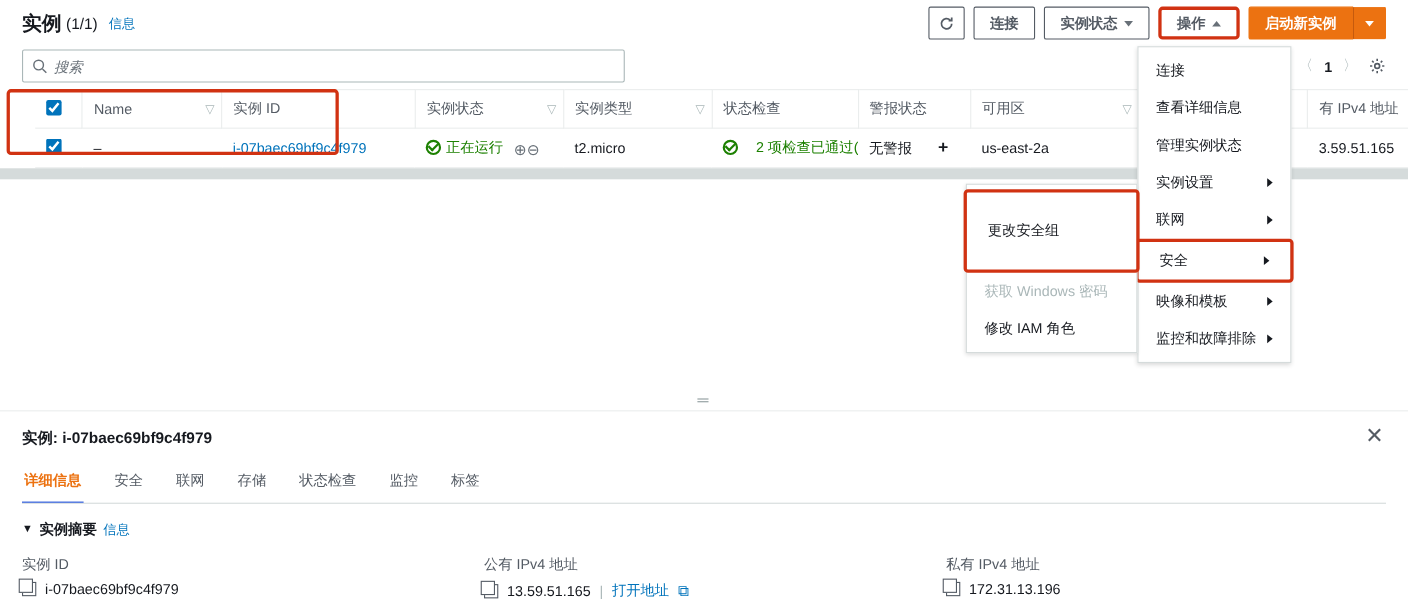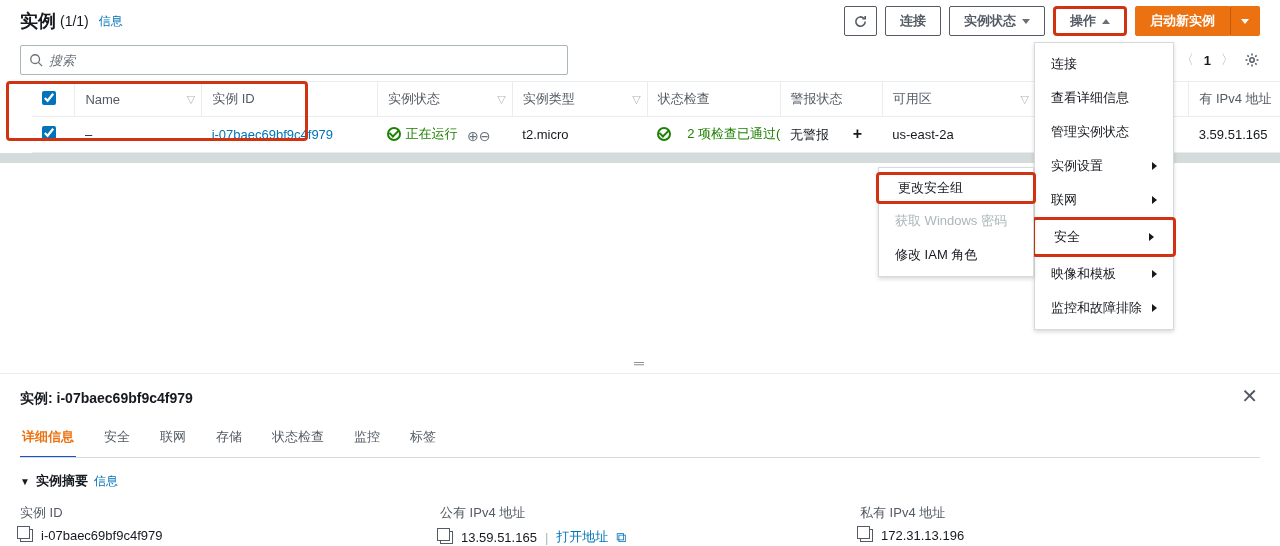--- a/index.html
+++ b/index.html
@@ -205,21 +205,21 @@
       <span>映像和模板</span>
       <span class="arrow"></span>
     </div>
   <div class="item">
       <span>监控和故障排除</span>
       <span class="arrow"></span>
     </div>
 </div>
 
 <div class="dropdown" style="top:167px; right:246px; width:156px;">
-  <div class="item hl-red" style="margin:0 -3px;padding:4px 19px;">更改安全组</div>
+  <div class="item hl-red" style="margin:0 -3px;padding:26px 19px;">更改安全组</div>
   <div class="item disabled">获取 Windows 密码</div>
   <div class="item">修改 IAM 角色</div>
 </div>
 
 <div style="height:190px;"></div>
 
 <div class="drag-handle">═</div>
 <div class="detail">
   <span class="detail-close">✕</span>
   <div class="detail-title">

